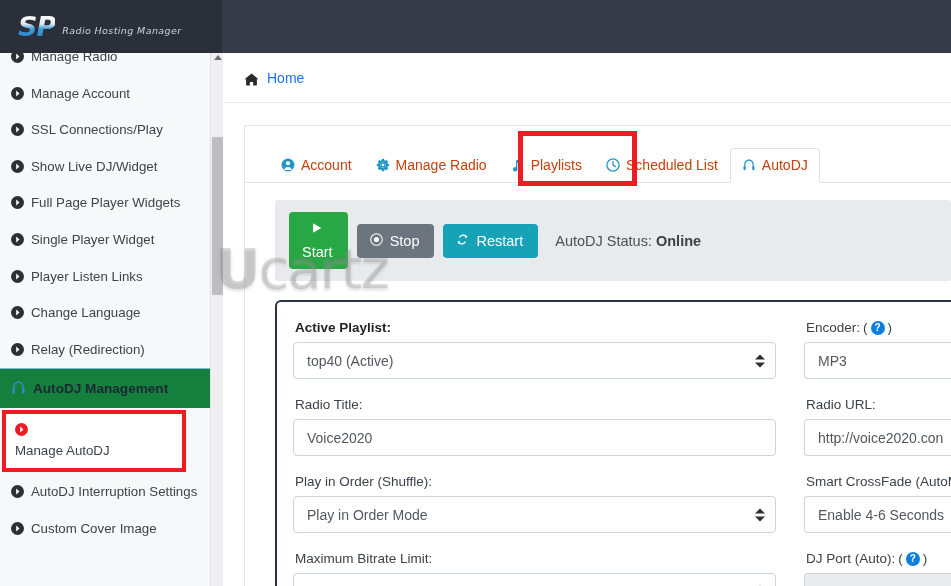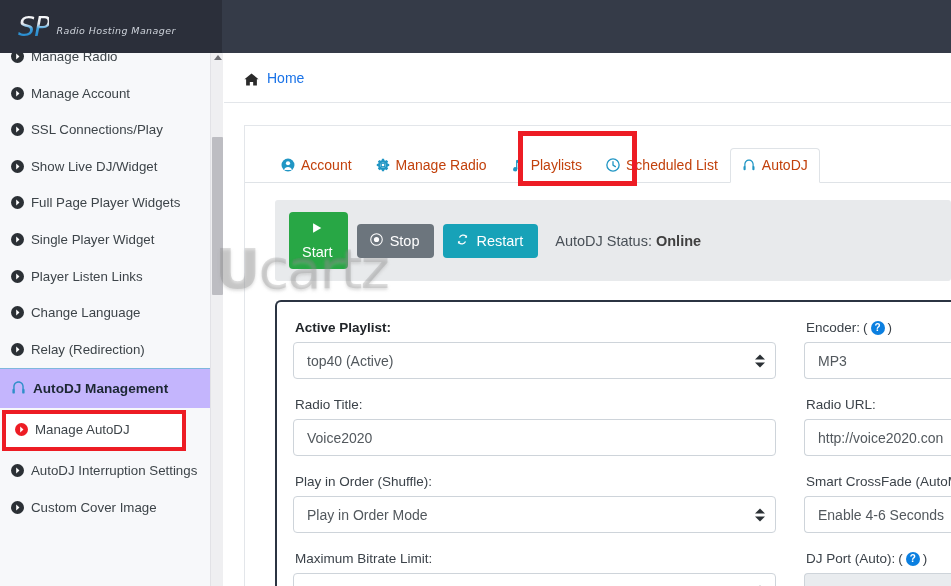--- a/index.html
+++ b/index.html
@@ -17,21 +17,21 @@
     background: #353b48;
     z-index: 30;
   }
   .brand {
     position: absolute; top: 0; left: 0; width: 222px; height: 53px;
     background: #2b2f3a;
     display: flex; align-items: center; padding-left: 18px;
   }
   .brand-sp {
     font-family: "DejaVu Sans", sans-serif;
-    font-style: italic; font-weight: normal; font-size: 27px;
+    font-style: italic; font-weight: bold; font-size: 27px;
     letter-spacing: -1px;
     background: linear-gradient(180deg,#ffffff 0%,#e6e9ee 40%,#3fa0dd 58%,#1a7fc4 100%);
     -webkit-background-clip: text; background-clip: text;
     color: transparent;
     line-height: 1;
   }
   .brand-sub {
     margin-left: 7px; margin-top: 7px;
     font-family: "DejaVu Sans", sans-serif;
     font-style: italic; font-size: 9.5px; letter-spacing: .4px;
@@ -52,30 +52,30 @@
     line-height: 1.25;
     cursor: pointer;
   }
   .side-item .cicon {
     flex: 0 0 auto; margin-top: 1px;
     width: 13px; height: 13px;
   }
   .side-head {
     display: flex; align-items: center; gap: 7px;
     padding: 11px 12px 11px 11px;
-    background: #c4b5fd;
+    background: #15803d;
     border-top: 1px solid #7fb7dd;
     font-size: 13.6px; font-weight: bold; color: #1c2733;
   }
   .side-head .hicon { color: #2f8fc9; font-size: 14px; line-height: 1; }
   .redbox-side {
     border: 4px solid #ed1c24; background: #ffffff;
     margin: 2px 24px 2px 2px;
   }
-  .redbox-side .side-item { padding: 8px 6px 8px 9px; }
+  .redbox-side .side-item { padding: 8px 6px 8px 9px; flex-direction: column; }
 
   
   .side-track {
     position: absolute; top: 53px; left: 210px; width: 13px; height: 533px;
     background: #efeff1; border-left: 1px solid #e2e2e6;
   }
   .side-arrow {
     position: absolute; top: 2px; left: 3px;
     width: 0; height: 0;
     border-left: 4px solid transparent; border-right: 4px solid transparent;

